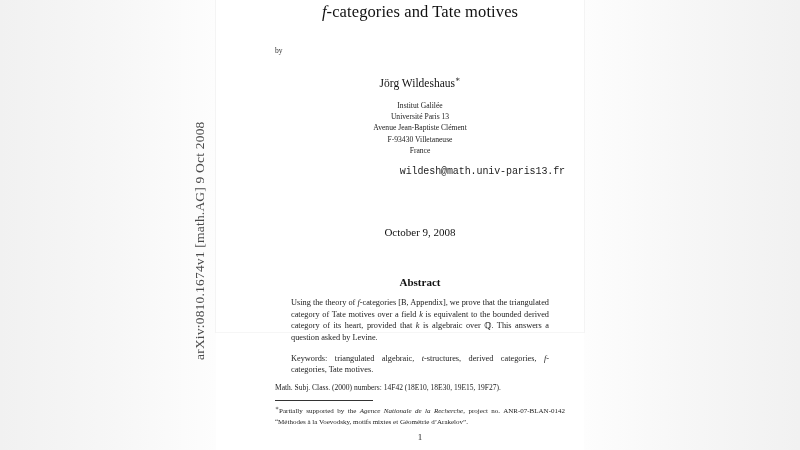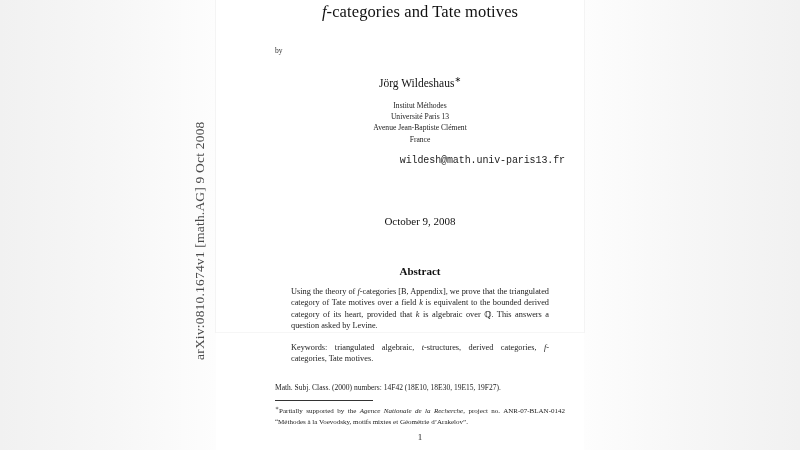--- a/index.html
+++ b/index.html
@@ -90,21 +90,20 @@
     font-size: 7.5px;
     margin-top: 24px;
     color: #333;
   }
 
   .author {
     text-align: center;
     font-size: 11.5px;
     margin-top: 20px;
     color: #111;
-    font-family: Liberation Serif, serif;
   }
   .author .star {
     font-size: 8px;
     vertical-align: super;
   }
 
   .affiliation {
     text-align: center;
     font-size: 7.6px;
     line-height: 11.3px;
@@ -208,23 +207,24 @@
   <div id="page">
     <div class="page-inner">
 
       <div class="title"><span class="it">f</span><span>-categories and Tate motives</span></div>
 
       <div class="byline">by</div>
 
       <div class="author"><span>Jörg Wildeshaus</span><span class="star">∗</span></div>
 
       <div class="affiliation">
-        <div>Institut Méthodes</div>
+        <div>Institut Galilée</div>
         <div>Université Paris 13</div>
         <div>Avenue Jean-Baptiste Clément</div>
+        <div>F-93430 Villetaneuse</div>
         <div>France</div>
       </div>
 
       <div class="email">wildesh@math.univ-paris13.fr</div>
 
       <div class="date">October 9, 2008</div>
 
       <div class="abstract-head">Abstract</div>
 
       <div class="abstract-body">

